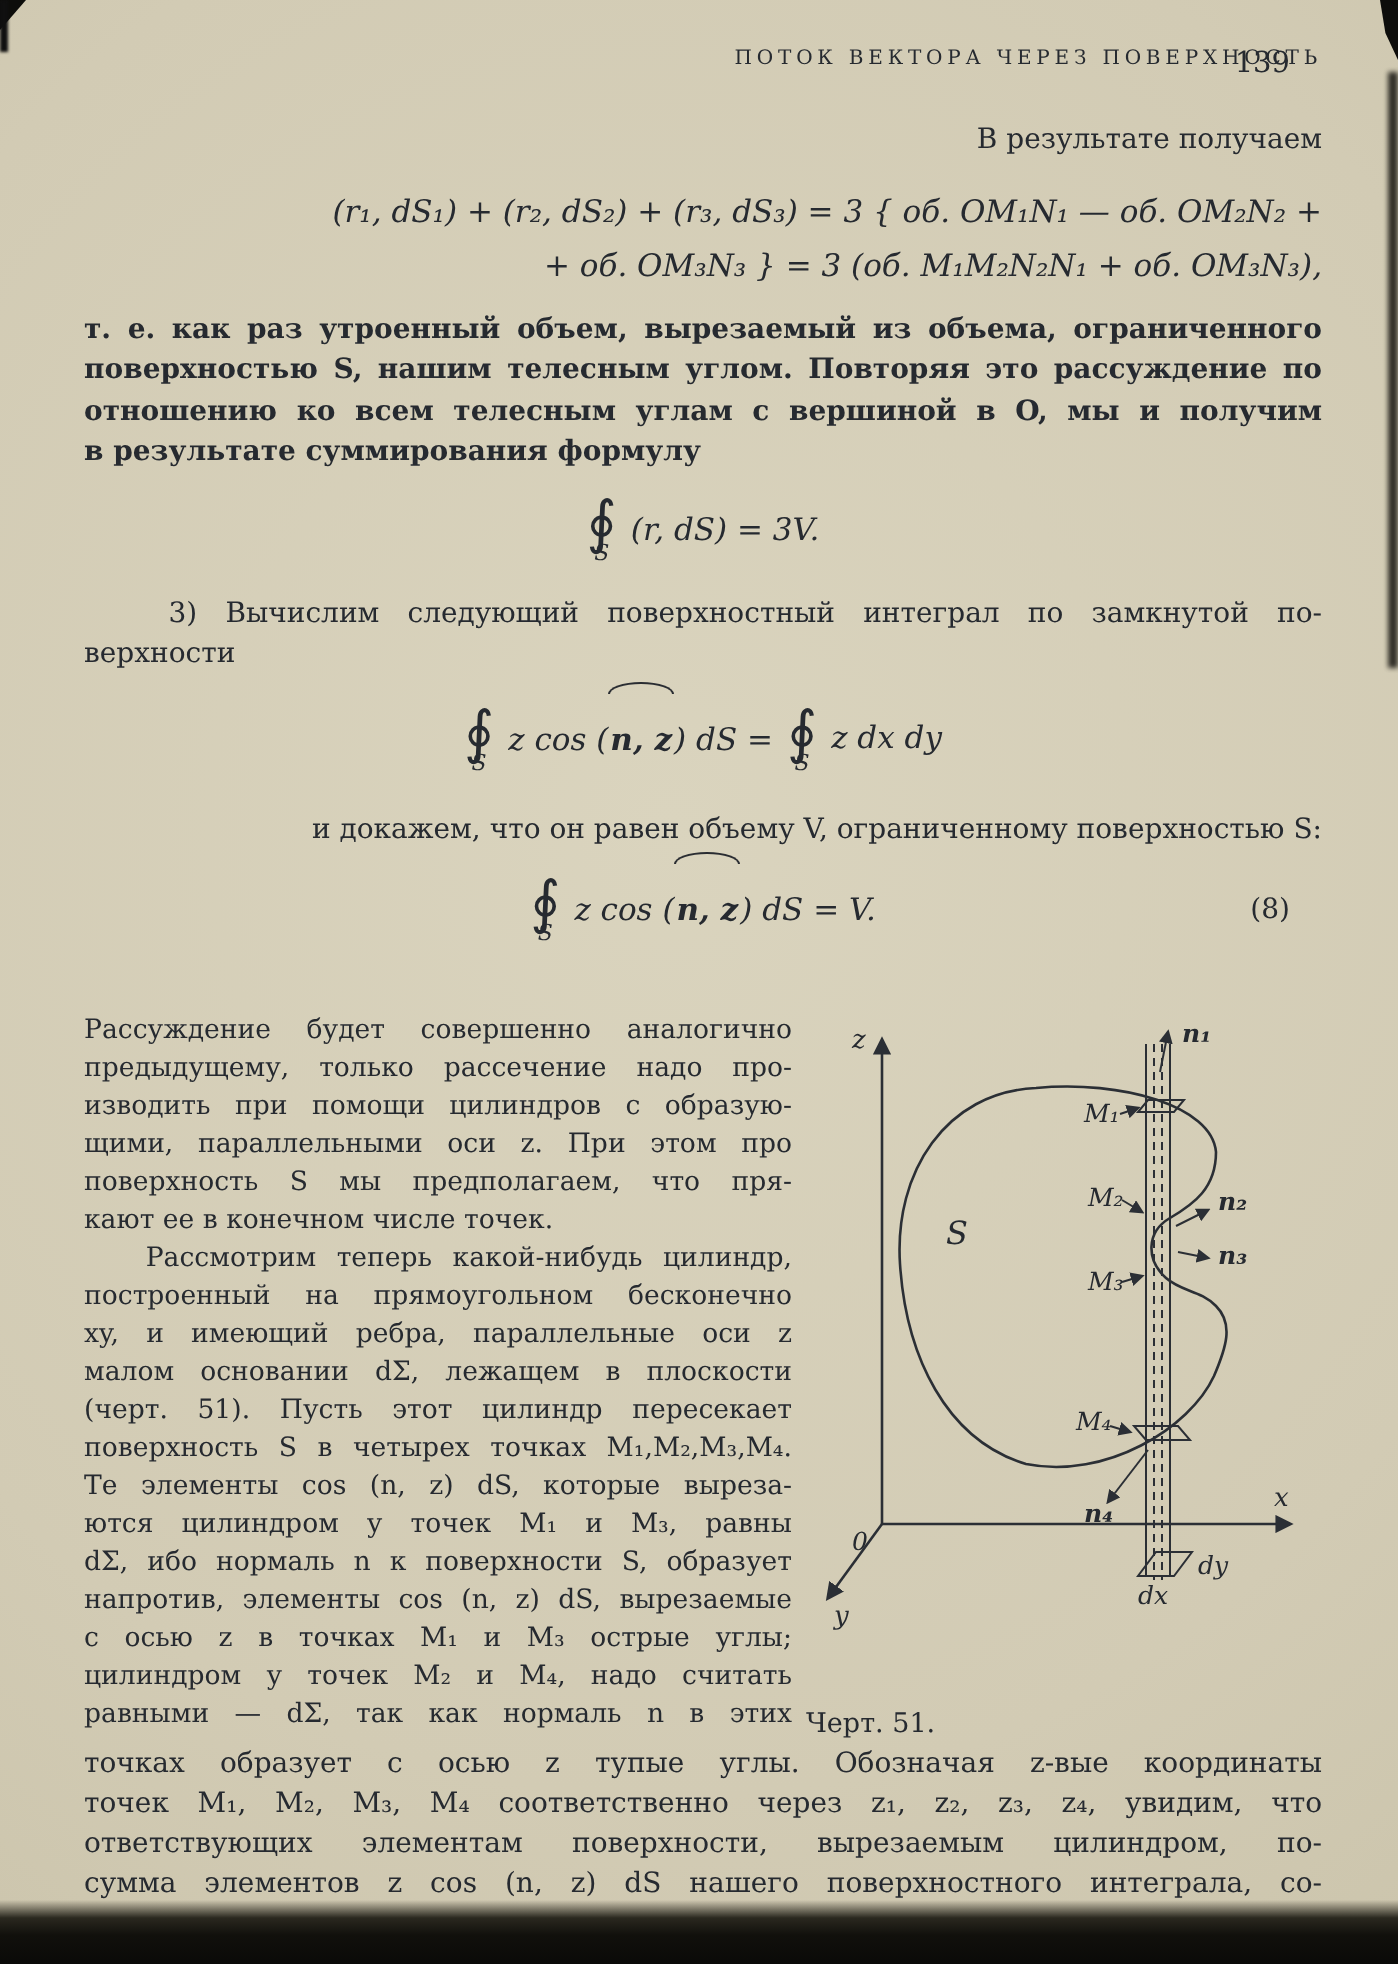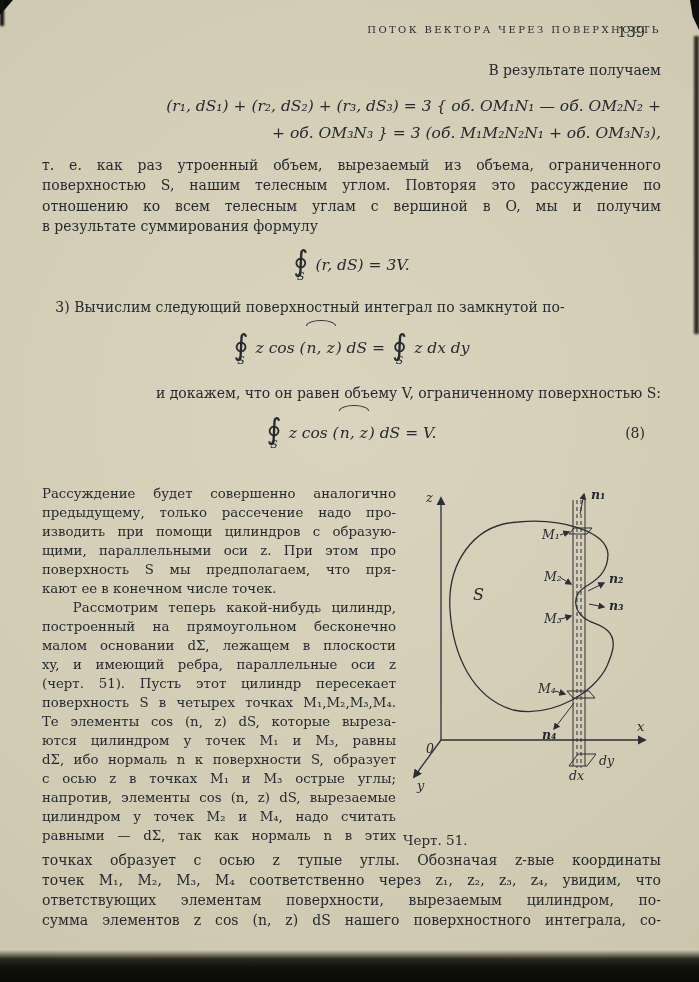--- a/index.html
+++ b/index.html
@@ -19,30 +19,30 @@
   .running-header { position:relative; margin-top:24px; height:18px; }
   .header-title { display:block; text-align:right; font-size:10px; letter-spacing:2.4px; }
   .page-number { position:absolute; right:16px; top:0; font-size:14.5px; }
 
   .para { font-size:14px; line-height:20.5px; }
   .tline { text-align:justify; text-align-last:justify; }
   .para-end .tline:last-child { text-align-last:left; }
   .plain { text-align:right; }
 
   .mt18 { margin-top:18px; } .mt12 { margin-top:12px; } .mt10 { margin-top:10px; }
-  .mt8 { margin-top:8px; } .mt6 { margin-top:6px; } .mt4 { margin-top:4px; }
+  .mt8 { margin-top:8px;font-weight:bold; } .mt6 { margin-top:6px; } .mt4 { margin-top:4px; }
 
   .formula { font-style:italic; font-size:15.5px; }
   .formula-lines { line-height:27px; text-align:right; }
   .formula-row { display:flex; align-items:center; justify-content:center; gap:7px; position:relative; min-height:44px; }
   .oint { display:inline-flex; flex-direction:column; align-items:center; line-height:1; }
   .oint-sign { font-size:29px; font-style:normal; font-family:"DejaVu Sans","DejaVu Serif",sans-serif; }
   .oint-sub { font-size:11px; margin-top:-5px; font-style:italic; }
   .eq-tag { position:absolute; right:16px; top:50%; transform:translateY(-50%); font-style:normal; font-size:14px; }
-  .overarc { position:relative; display:inline-block; padding:16px 1px; }
+  .overarc { position:relative; display:inline-block; padding:16px 1px;font-weight:bold; }
   .overarc::before {
     content:''; position:absolute; left:0; right:0; top:-3px; height:5px;
     border:1px solid #2a2d32; border-bottom:none; border-radius:100% 100% 0 0 / 200% 200% 0 0;
   }
 
   .two-col { display:flex; gap:7px; margin-top:26px; align-items:flex-start; }
   .col-left { width:354px; font-size:13.3px; line-height:19px; }
   .col-left .p2 { margin-top:0; }
   .col-right { width:258px; }
   .fig-caption { text-align:left; font-size:13.5px; margin-top:4px; }
@@ -93,20 +93,21 @@
   <div class="formula formula-row mt6">
     <span class="oint">
         <span class="oint-sign">∮</span>
         <span class="oint-sub">S</span>
       </span>
     <span>(r, dS) = 3V.</span>
   </div>
 
   <div class="para para-end mt10">
       <div class="tline">&nbsp;&nbsp;&nbsp;3) Вычислим следующий поверхностный интеграл по замкнутой по-</div>
+      <div class="tline">верхности</div>
     </div>
 
   <div class="formula formula-row mt6">
     <span class="oint">
         <span class="oint-sign">∮</span>
         <span class="oint-sub">S</span>
       </span>
     <span><span>z cos (</span><span class="overarc">n, z</span><span>) dS =</span></span>
     <span class="oint">
         <span class="oint-sign">∮</span>
@@ -132,29 +133,29 @@
           <div class="tline">Рассуждение будет совершенно аналогично</div>
           <div class="tline">предыдущему, только рассечение надо про-</div>
           <div class="tline">изводить при помощи цилиндров с образую-</div>
           <div class="tline">щими, параллельными оси z. При этом про</div>
           <div class="tline">поверхность S мы предполагаем, что пря-</div>
           <div class="tline">кают ее в конечном числе точек.</div>
         </div>
       <div class="p2">
           <div class="tline">&nbsp;&nbsp;&nbsp;Рассмотрим теперь какой-нибудь цилиндр,</div>
           <div class="tline">построенный на прямоугольном бесконечно</div>
+          <div class="tline">xy, и имеющий ребра, параллельные оси z</div>
           <div class="tline">малом основании dΣ, лежащем в плоскости</div>
-          <div class="tline">xy, и имеющий ребра, параллельные оси z</div>
           <div class="tline">(черт. 51). Пусть этот цилиндр пересекает</div>
           <div class="tline">поверхность S в четырех точках M₁,M₂,M₃,M₄.</div>
           <div class="tline">Те элементы cos (n, z) dS, которые выреза-</div>
           <div class="tline">ются цилиндром у точек M₁ и M₃, равны</div>
           <div class="tline">dΣ, ибо нормаль n к поверхности S, образует</div>
+          <div class="tline">напротив, элементы cos (n, z) dS, вырезаемые</div>
           <div class="tline">с осью z в точках M₁ и M₃ острые углы;</div>
-          <div class="tline">напротив, элементы cos (n, z) dS, вырезаемые</div>
           <div class="tline">цилиндром у точек M₂ и M₄, надо считать</div>
           <div class="tline">равными — dΣ, так как нормаль n в этих</div>
         </div>
     </div>
 
     <div class="col-right">
       <svg width="258" height="340" viewBox="0 0 258 340">
         <defs>
           <marker id="arr" viewBox="0 0 10 10" refX="8" refY="5" markerWidth="7" markerHeight="7" orient="auto-start-reverse">
             <path d="M0,0 L10,5 L0,10 z" fill="#2b2f35"></path>

